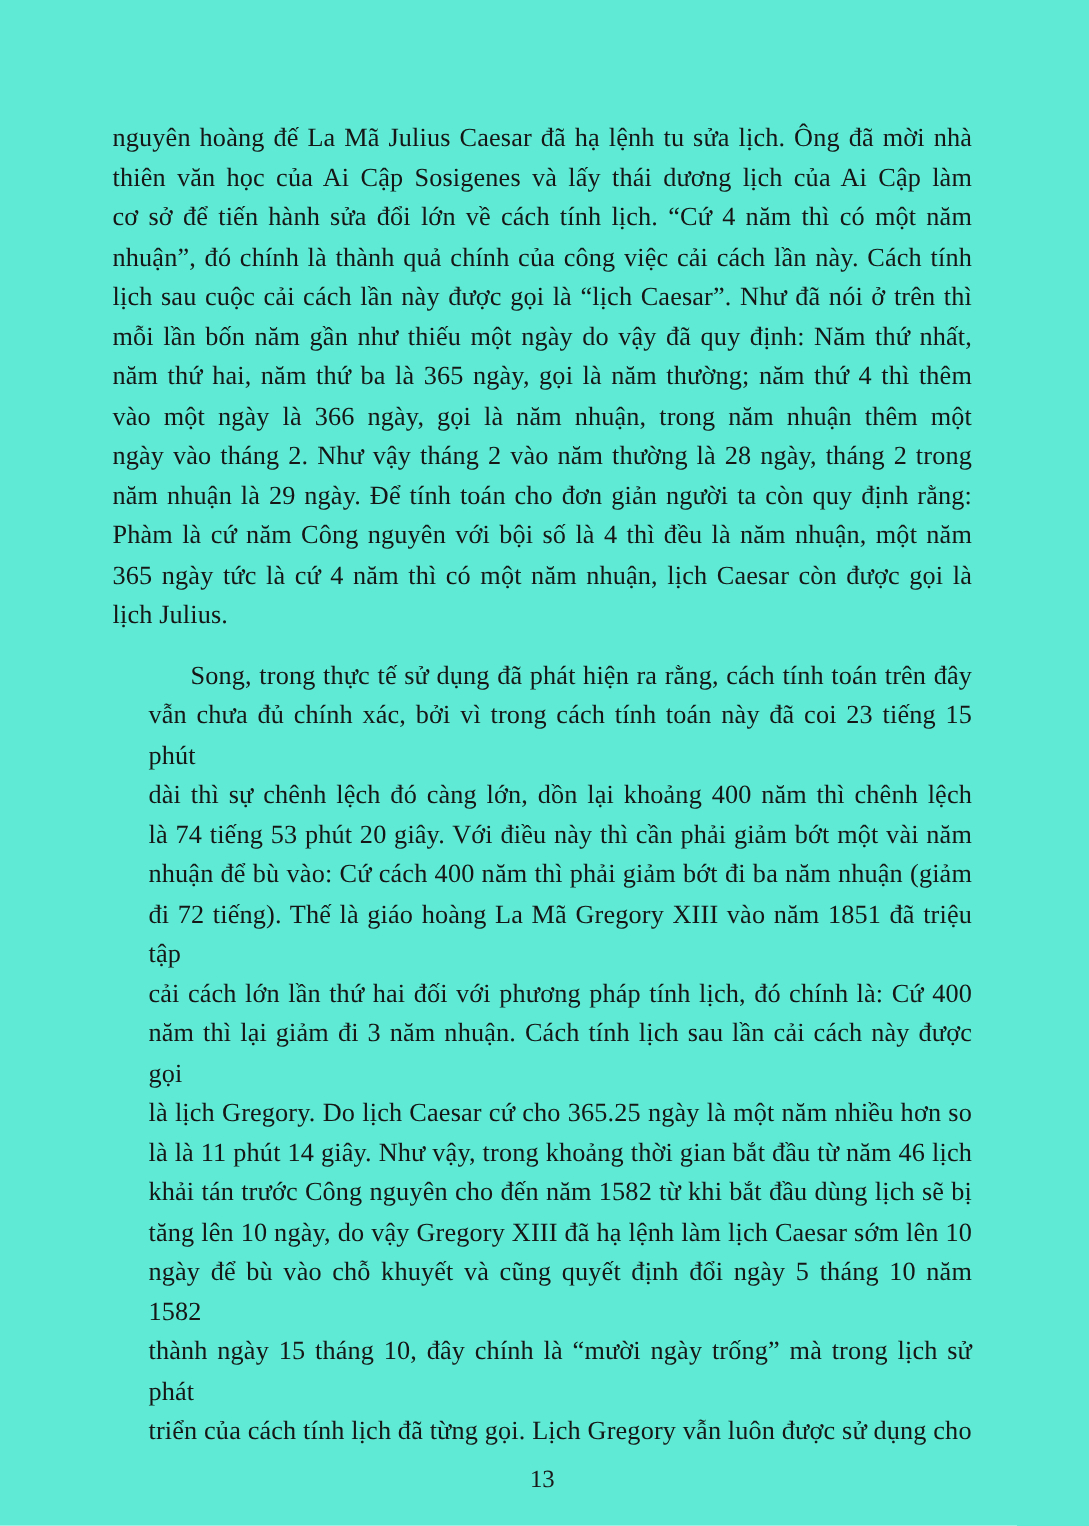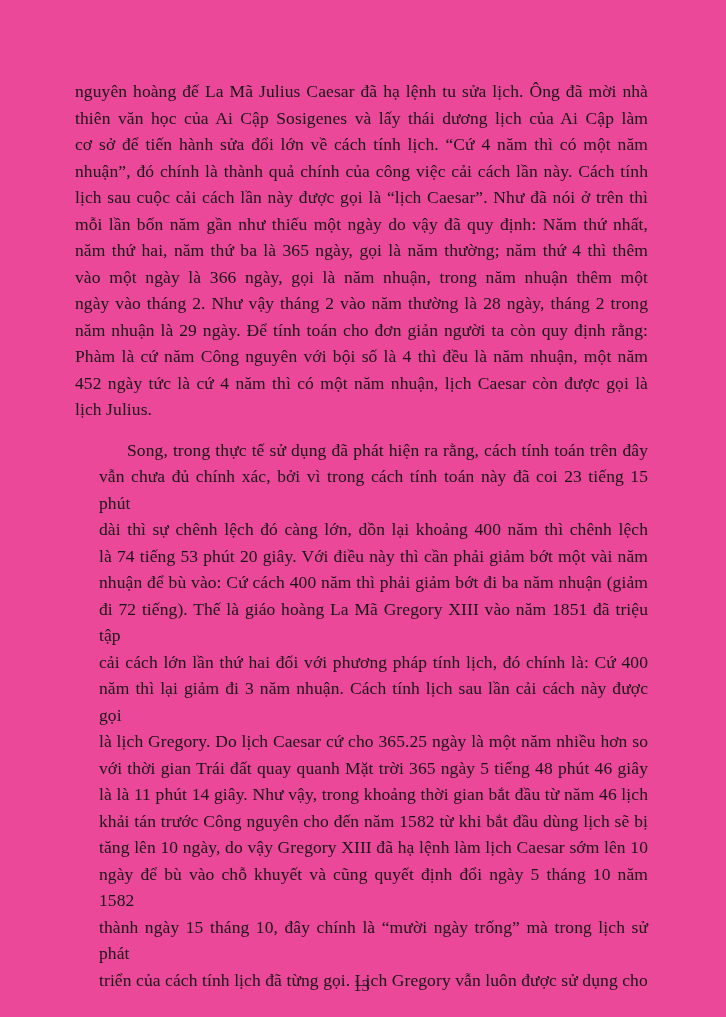--- a/index.html
+++ b/index.html
@@ -11,21 +11,21 @@
     width: 726px;
     height: 1017px;
     font-family: "Liberation Serif", "DejaVu Serif", serif;
     color: #161616;
     overflow: hidden;
   }
   .page {
     position: relative;
     width: 726px;
     height: 1017px;
-    background: #ec4899;
+    background: #5eead4;
   }
   .text-block {
     position: absolute;
     left: 75px;
     top: 78px;
     width: 573px;
     font-size: 17.5px;
     line-height: 26.5px;
     letter-spacing: 0.1px;
   }
@@ -67,34 +67,33 @@
         <div class="line">thiên văn học của Ai Cập Sosigenes và lấy thái dương lịch của Ai Cập làm</div>
         <div class="line">cơ sở để tiến hành sửa đổi lớn về cách tính lịch. “Cứ 4 năm thì có một năm</div>
         <div class="line">nhuận”, đó chính là thành quả chính của công việc cải cách lần này. Cách tính</div>
         <div class="line">lịch sau cuộc cải cách lần này được gọi là “lịch Caesar”. Như đã nói ở trên thì</div>
         <div class="line">mỗi lần bốn năm gần như thiếu một ngày do vậy đã quy định: Năm thứ nhất,</div>
         <div class="line">năm thứ hai, năm thứ ba là 365 ngày, gọi là năm thường; năm thứ 4 thì thêm</div>
         <div class="line">vào một ngày là 366 ngày, gọi là năm nhuận, trong năm nhuận thêm một</div>
         <div class="line">ngày vào tháng 2. Như vậy tháng 2 vào năm thường là 28 ngày, tháng 2 trong</div>
         <div class="line">năm nhuận là 29 ngày. Để tính toán cho đơn giản người ta còn quy định rằng:</div>
         <div class="line">Phàm là cứ năm Công nguyên với bội số là 4 thì đều là năm nhuận, một năm</div>
-        <div class="line">452 ngày tức là cứ 4 năm thì có một năm nhuận, lịch Caesar còn được gọi là</div>
+        <div class="line">365 ngày tức là cứ 4 năm thì có một năm nhuận, lịch Caesar còn được gọi là</div>
         <div class="line last">lịch Julius.</div>
       </div>
       <div class="paragraph indent">
         <div class="line">Song, trong thực tế sử dụng đã phát hiện ra rằng, cách tính toán trên đây</div>
         <div class="line">vẫn chưa đủ chính xác, bởi vì trong cách tính toán này đã coi 23 tiếng 15 phút</div>
         <div class="line">dài thì sự chênh lệch đó càng lớn, dồn lại khoảng 400 năm thì chênh lệch</div>
         <div class="line">là 74 tiếng 53 phút 20 giây. Với điều này thì cần phải giảm bớt một vài năm</div>
         <div class="line">nhuận để bù vào: Cứ cách 400 năm thì phải giảm bớt đi ba năm nhuận (giảm</div>
         <div class="line">đi 72 tiếng). Thế là giáo hoàng La Mã Gregory XIII vào năm 1851 đã triệu tập</div>
         <div class="line">cải cách lớn lần thứ hai đối với phương pháp tính lịch, đó chính là: Cứ 400</div>
         <div class="line">năm thì lại giảm đi 3 năm nhuận. Cách tính lịch sau lần cải cách này được gọi</div>
         <div class="line">là lịch Gregory. Do lịch Caesar cứ cho 365.25 ngày là một năm nhiều hơn so</div>
-        <div class="line">với thời gian Trái đất quay quanh Mặt trời 365 ngày 5 tiếng 48 phút 46 giây</div>
         <div class="line">là là 11 phút 14 giây. Như vậy, trong khoảng thời gian bắt đầu từ năm 46 lịch</div>
         <div class="line">khải tán trước Công nguyên cho đến năm 1582 từ khi bắt đầu dùng lịch sẽ bị</div>
         <div class="line">tăng lên 10 ngày, do vậy Gregory XIII đã hạ lệnh làm lịch Caesar sớm lên 10</div>
         <div class="line">ngày để bù vào chỗ khuyết và cũng quyết định đổi ngày 5 tháng 10 năm 1582</div>
         <div class="line">thành ngày 15 tháng 10, đây chính là “mười ngày trống” mà trong lịch sử phát</div>
         <div class="line last">triển của cách tính lịch đã từng gọi. Lịch Gregory vẫn luôn được sử dụng cho</div>
       </div>
     </div>
   <div class="page-number">13</div>
 </div>

